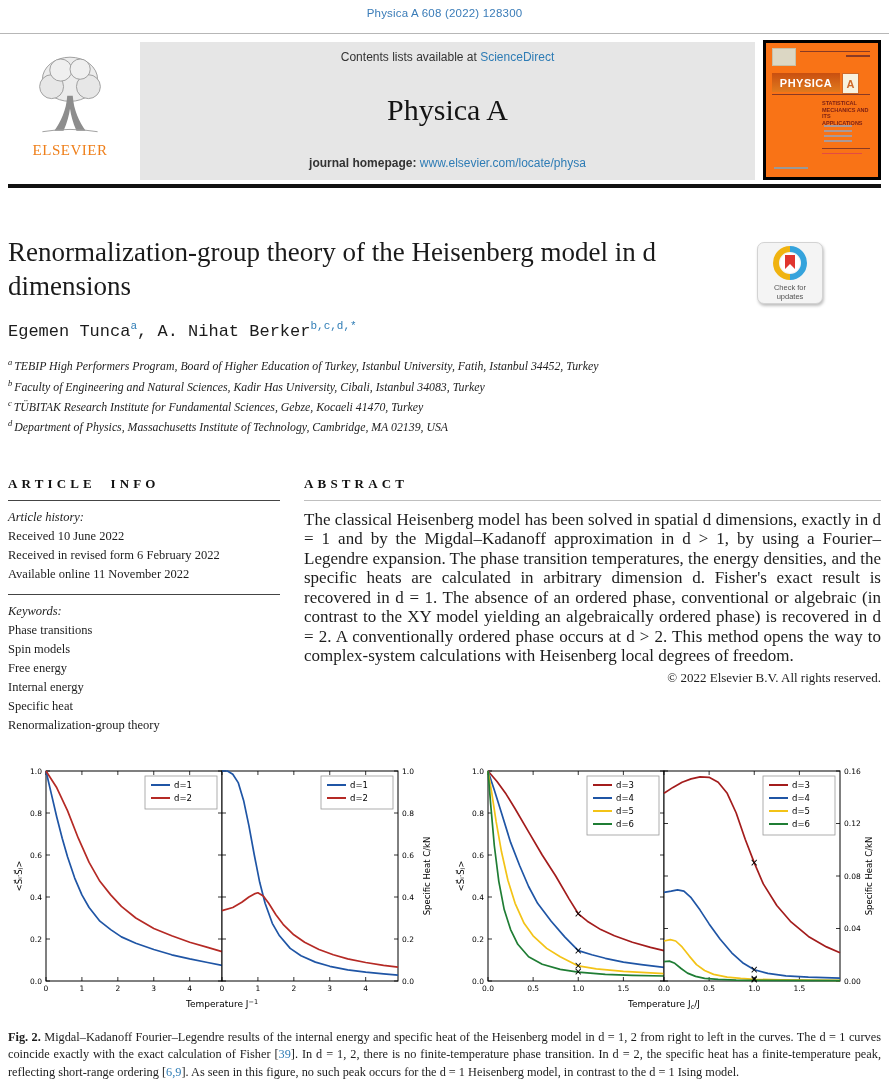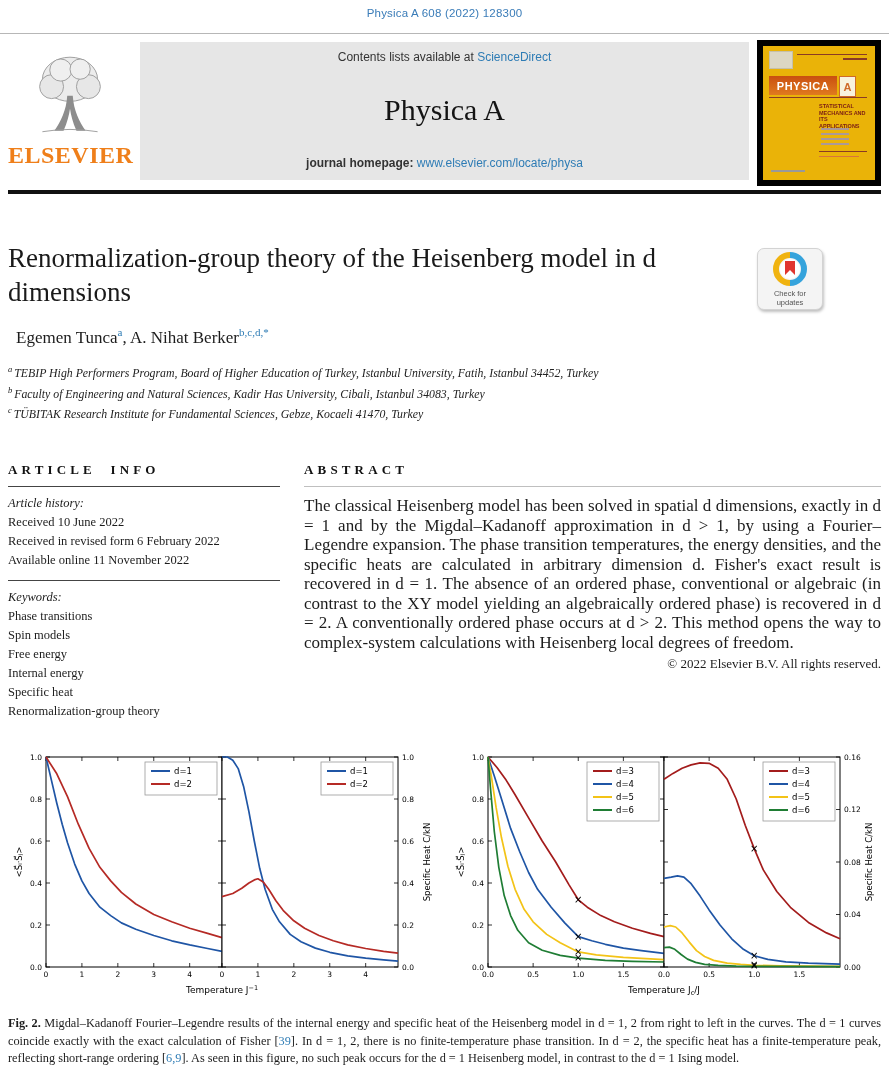--- a/index.html
+++ b/index.html
@@ -8,30 +8,30 @@
   .page{width:889px;height:1080px;position:relative;}
 
   
   .citation{margin-top:7px;text-align:center;font-family:"Liberation Sans",sans-serif;
             font-size:11.5px;color:#3a7cb8;letter-spacing:.2px;}
   .topline{border:none;border-top:1px solid #b7b7b7;margin:14px 0 0 0;}
 
   
   .header-band{display:flex;margin:6px 8px 0 8px;align-items:flex-start;}
   .logo-block{width:124px;text-align:center;padding-top:8px;}
-  .wordmark{font-family:"Liberation Serif",serif;font-weight:bold;font-size:24px;
+  .wordmark{font-family:"Liberation Serif",serif;font-weight:normal;font-size:15px;
             color:#ef7f1a;letter-spacing:.5px;margin-top:-2px;}
   .gray-box{flex:1;background:#e6e6e6;margin:2px 8px 0 8px;height:120px;
             display:flex;flex-direction:column;justify-content:space-between;
             padding:8px 0 10px 0;text-align:center;}
   .contents-line,.homepage-line{font-family:"Liberation Sans",sans-serif;font-size:12px;color:#333;}
   .link{color:#2e7cb5;text-decoration:none;cursor:pointer;}
   .jname{font-family:"Liberation Serif",serif;font-size:30px;color:#141414;}
   
-  .cover{width:112px;height:134px;background:#eab308;border:6px solid #000000;position:relative;flex:0 0 auto;}
+  .cover{width:112px;height:134px;background:#f97316;border:3px solid #000000;position:relative;flex:0 0 auto;}
   .cover .topblock{position:absolute;left:6px;top:5px;width:22px;height:16px;background:#dcd7c4;border:1px solid #c6c0a8;}
   .cover .tl1{position:absolute;left:34px;top:8px;right:8px;height:1px;background:#8a3a24;}
   .cover .tl2{position:absolute;right:8px;top:12px;width:24px;height:2px;background:#8a3a24;}
   .cover .banner{position:absolute;left:6px;top:30px;width:68px;height:19px;
                  background:linear-gradient(#c94f10,#e07a1e);color:#fff;
                  font-family:"Liberation Sans",sans-serif;font-weight:bold;font-size:11px;
                  display:flex;align-items:center;justify-content:center;letter-spacing:.5px;}
   .cover .letterA{position:absolute;left:76px;top:30px;width:15px;height:19px;border:1px solid #cf6a2a;
                   color:#cf6a2a;font-family:"Liberation Sans",sans-serif;font-weight:bold;font-size:11px;
                   display:flex;align-items:center;justify-content:center;background:#f8f2df;}
@@ -45,21 +45,21 @@
   .cover .belz{position:absolute;left:8px;bottom:8px;width:34px;height:2px;background:#999;}
   .blackbar{height:4px;background:#111;margin:4px 8px 0 8px;}
 
   
   .title-row{position:relative;margin:48px 8px 0 8px;}
   h1.title{font-size:27px;font-weight:normal;line-height:1.25;margin:0;max-width:745px;color:#1a1a1a;}
   .badge{position:absolute;right:58px;top:6px;width:64px;height:60px;background:#f4f4f4;
          border:1px solid #d3d3d3;border-radius:7px;box-shadow:1px 2px 3px rgba(0,0,0,.25);
          text-align:center;cursor:pointer;}
   .badge-text{font-family:"Liberation Sans",sans-serif;font-size:7.5px;color:#555;line-height:8.5px;}
-  .authors{margin:16px 8px 0 16px;font-size:17px;}
+  .authors{margin:16px 8px 0 8px;font-size:17px;font-family:Liberation Mono, monospace;}
   .authors sup{color:#2e7cb5;font-size:11px;}
   .affils{margin:14px 8px 0 8px;font-size:11.8px;font-style:italic;line-height:16.5px;color:#222;}
   .affils sup{font-size:8.5px;margin-right:2px;}
 
   
   .columns{display:flex;margin:40px 8px 0 8px;}
   .col-left{width:272px;flex:0 0 auto;}
   .col-right{flex:1;margin-left:24px;}
   h2.sechead{font-size:13px;font-weight:bold;letter-spacing:.32em;word-spacing:.55em;margin:0 0 8px 0;color:#111;}
   .rule-dark{border:none;border-top:1px solid #444;margin:0 0 7px 0;}
@@ -146,20 +146,21 @@
   </div>
 
   <div class="authors">
     <span>Egemen Tunca</span><sup>a</sup><span>, </span><span>A. Nihat Berker</span><sup>b,c,d,*</sup>
   </div>
 
   <div class="affils">
     <div><sup>a</sup><span>TEBIP High Performers Program, Board of Higher Education of Turkey, Istanbul University, Fatih, Istanbul 34452, Turkey</span></div>
     <div><sup>b</sup><span>Faculty of Engineering and Natural Sciences, Kadir Has University, Cibali, Istanbul 34083, Turkey</span></div>
     <div><sup>c</sup><span>TÜBITAK Research Institute for Fundamental Sciences, Gebze, Kocaeli 41470, Turkey</span></div>
+    <div><sup>d</sup><span>Department of Physics, Massachusetts Institute of Technology, Cambridge, MA 02139, USA</span></div>
   </div>
 
   <div class="columns">
     <div class="col-left">
       <h2 class="sechead">ARTICLE INFO</h2>
       <hr class="rule-dark">
       <div class="ilabel">Article history:</div>
       <div class="iline">Received 10 June 2022</div>
       <div class="iline">Received in revised form 6 February 2022</div>
       <div class="iline">Available online 11 November 2022</div>

